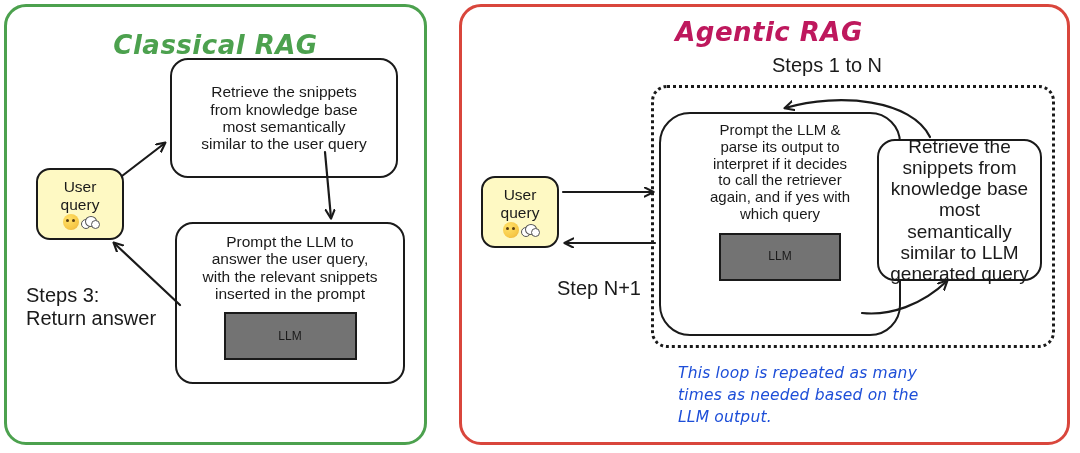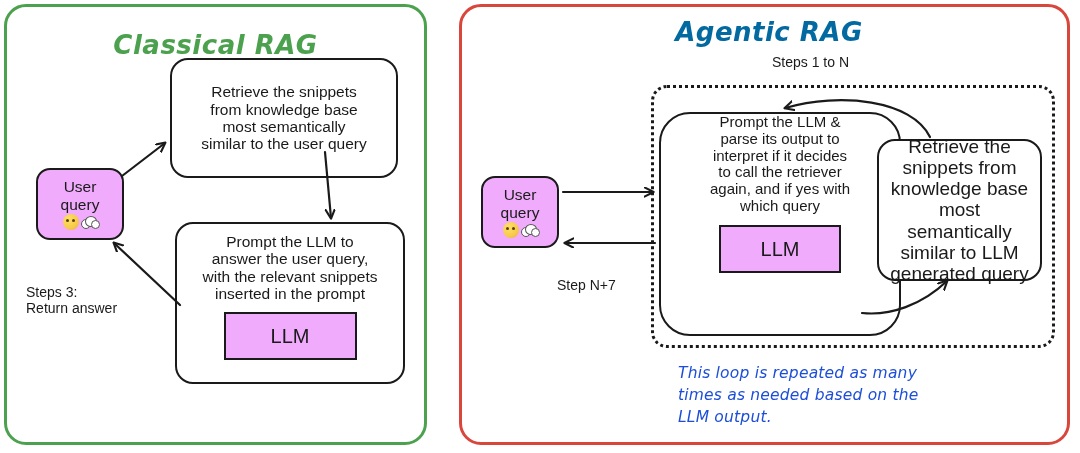--- a/index.html
+++ b/index.html
@@ -12,66 +12,66 @@
   #panel-classical{left:4px;top:4px;width:423px;height:441px;border:3px solid #4CA14E;}
   #panel-agentic{left:459px;top:4px;width:611px;height:441px;border:3px solid #D9463C;}
 
   .panel-title{
     position:absolute;left:0;right:0;text-align:center;
     font-family:"DejaVu Sans","Liberation Sans",sans-serif;
     font-size:26px;font-weight:700;font-style:italic;
     letter-spacing:0.5px;
   }
   #title-classical{top:10px;color:#4CA14E;margin-top:13px;}
-  #title-agentic{top:10px;color:#0369a1;padding-left:9px;}
+  #title-agentic{top:10px;color:#be185d;padding-left:9px;}
 
   
   .node{
     position:absolute;box-sizing:border-box;
     border:2.4px solid #1a1a1a;border-radius:18px;background:#fff;
     display:flex;flex-direction:column;align-items:center;justify-content:center;
     text-align:center;line-height:1.12;font-size:15.5px;
   }
   .node .txt{display:block;padding:0 6px;}
 
   
   .userq{
     position:absolute;box-sizing:border-box;
-    border:2.4px solid #1a1a1a;border-radius:14px;background:#f0abfc;
+    border:2.4px solid #1a1a1a;border-radius:14px;background:#fef9c3;
     display:flex;flex-direction:column;align-items:center;justify-content:center;
     text-align:center;line-height:1.1;font-size:15.5px;
   }
   .emoji-row{font-size:15px;line-height:1;margin-top:1px;
     font-family:"DejaVu Sans",sans-serif;}
   .emoji-think{display:inline-block;width:16px;height:16px;border-radius:50%;
     background:radial-gradient(circle at 35% 32%, #FFE169 0%, #F7C948 62%, #E8A93B 100%);
     position:relative;vertical-align:-3px;}
   .emoji-think::before{content:"";position:absolute;left:3px;top:5px;width:3px;height:3px;
     border-radius:50%;background:#5a3e12;}
   .emoji-think::after{content:"";position:absolute;left:9px;top:5px;width:3px;height:3px;
     border-radius:50%;background:#5a3e12;}
   .emoji-cloud{display:inline-block;width:17px;height:13px;position:relative;vertical-align:-2px;margin-left:2px;}
   .emoji-cloud i{position:absolute;background:#fff;border:1.4px solid #555;border-radius:50%;}
   .emoji-cloud i:nth-child(1){left:0px;top:3px;width:8px;height:8px;}
   .emoji-cloud i:nth-child(2){left:4px;top:0px;width:10px;height:9px;}
   .emoji-cloud i:nth-child(3){left:10px;top:4px;width:7px;height:7px;}
 
   
   .llm-box{
-    box-sizing:border-box;border:2.2px solid #1a1a1a;background:#f0abfc;
-    display:flex;align-items:center;justify-content:center;font-size:20px;
+    box-sizing:border-box;border:2.2px solid #1a1a1a;background:#737373;
+    display:flex;align-items:center;justify-content:center;font-size:12px;
   }
 
   
   #loop-dashed{
     position:absolute;box-sizing:border-box;
     border:3px dotted #1a1a1a;border-radius:16px;background:transparent;
   }
 
-  .plain-label{position:absolute;font-size:14px;line-height:1.15;white-space:pre-line;}
+  .plain-label{position:absolute;font-size:20px;line-height:1.15;white-space:pre-line;}
 
   .hand-note{
     position:absolute;
     font-family:"DejaVu Sans","Liberation Sans",sans-serif;
     font-style:italic;font-size:15.5px;line-height:1.42;color:#1d4ed8;
     white-space:pre-line;letter-spacing:0.2px;
   }
 
   svg.overlay{position:absolute;left:0;top:0;width:1080px;height:453px;pointer-events:none;}
 </style>
@@ -119,42 +119,42 @@
 <div id="loop-dashed" style="left:651px;top:85px;width:404px;height:263px;"></div>
 
 <div class="userq" id="ag-userq" style="left:481px;top:176px;width:78px;height:72px;">
   <span class="txt">User</span>
   <span class="txt">query</span>
   <span class="emoji-row">
     <span class="emoji-think"></span><span class="emoji-cloud"><i></i><i></i><i></i></span>
   </span>
 </div>
 
-<div class="node" id="ag-prompt" style="left:659px;top:112px;width:242px;height:224px;justify-content:flex-start;font-size:15px;border-radius:31px;">
+<div class="node" id="ag-prompt" style="left:659px;top:112px;width:242px;height:224px;justify-content:flex-start;padding-top:8px;font-size:15px;border-radius:31px;">
   <span class="txt" style="white-space:pre-line;">Prompt the LLM &amp;
 parse its output to
 interpret if it decides
 to call the retriever
 again, and if yes with
 which query</span>
   <div class="llm-box" style="width:122px;height:48px;margin-top:10px;">
     <span>LLM</span>
   </div>
 </div>
 
 <div class="node" id="ag-retrieve" style="left:877px;top:139px;width:165px;height:142px;font-size:19px;">
   <span class="txt" style="white-space:pre-line;">Retrieve the
 snippets from
 knowledge base
 most semantically
 similar to LLM
 generated query</span>
 </div>
 
-<div class="plain-label" id="ag-step" style="left:557px;top:277px;">Step N+7</div>
+<div class="plain-label" id="ag-step" style="left:557px;top:277px;">Step N+1</div>
 
 <div class="hand-note" id="ag-note" style="left:678px;top:362px;width:330px;">This loop is repeated as many
 times as needed based on the
 LLM output.</div>
 
 <svg class="overlay" viewBox="0 0 1080 453">
   <defs>
     <marker id="ah" markerWidth="11" markerHeight="11" refX="9" refY="5.2" orient="auto" markerUnits="userSpaceOnUse">
       <path d="M0.5,0.6 L9.6,5.2 L0.5,9.8" fill="none" stroke="#1a1a1a" stroke-width="2.1" stroke-linecap="round" stroke-linejoin="round"></path>
     </marker>

